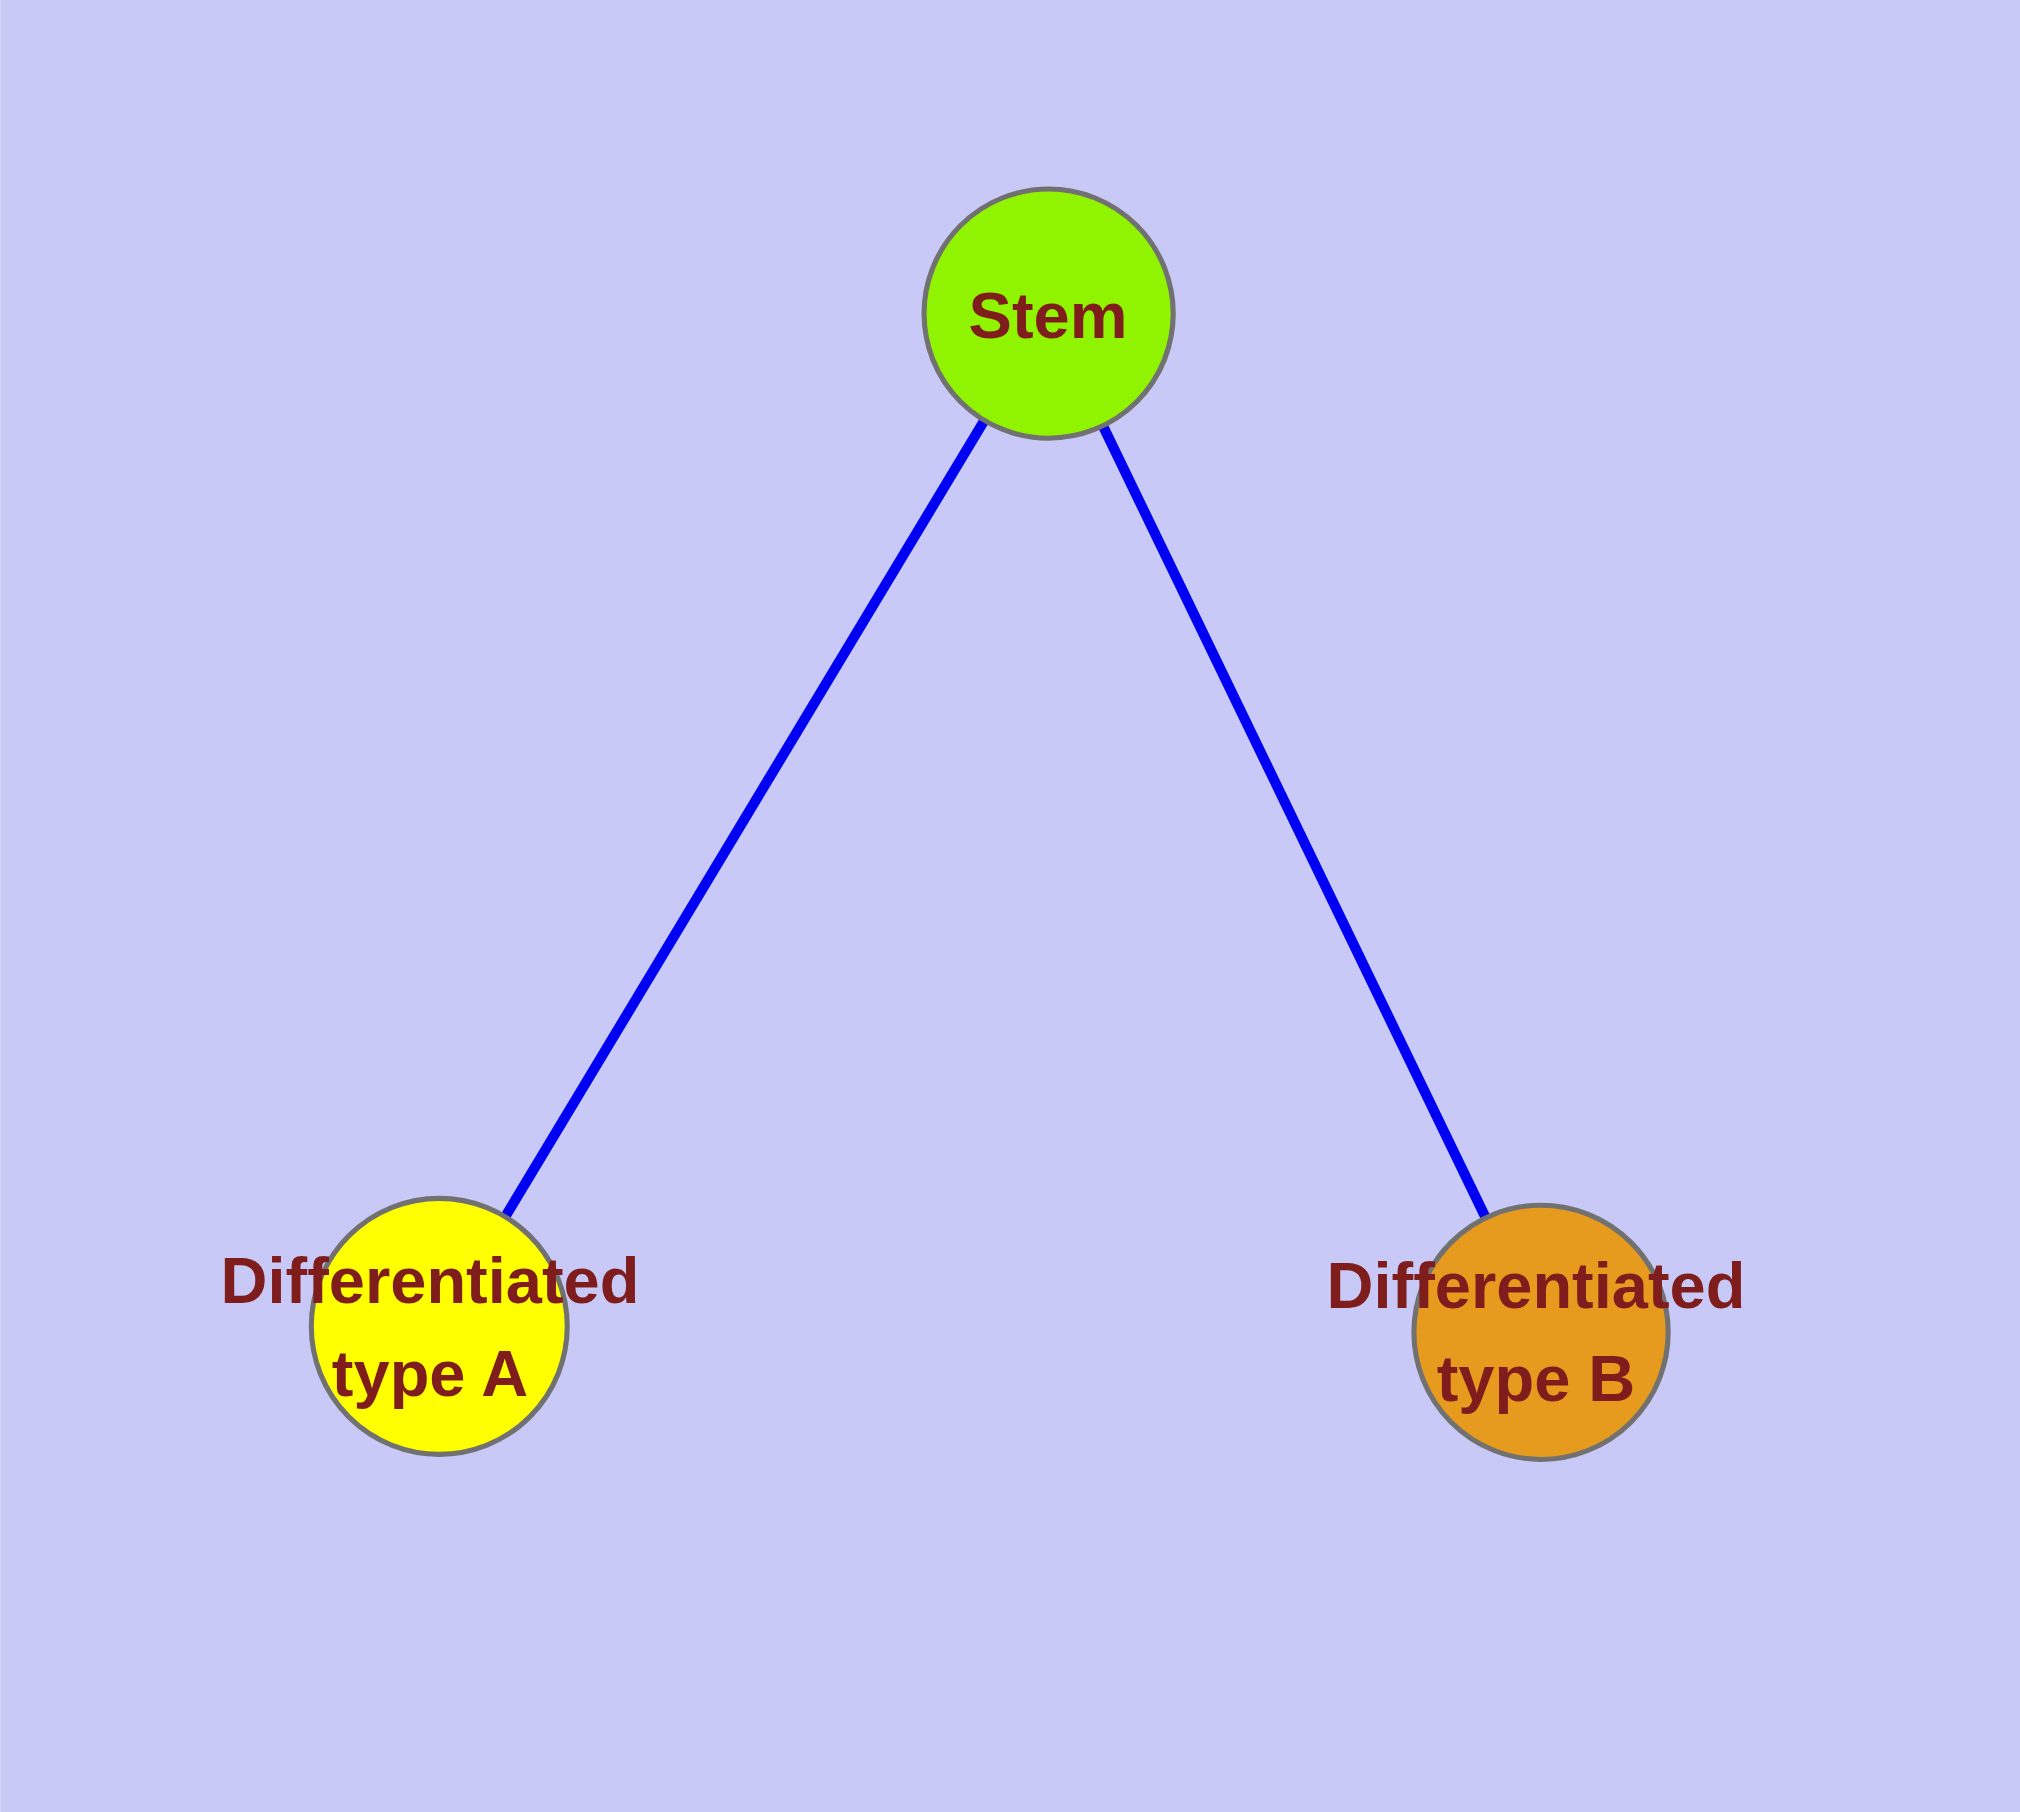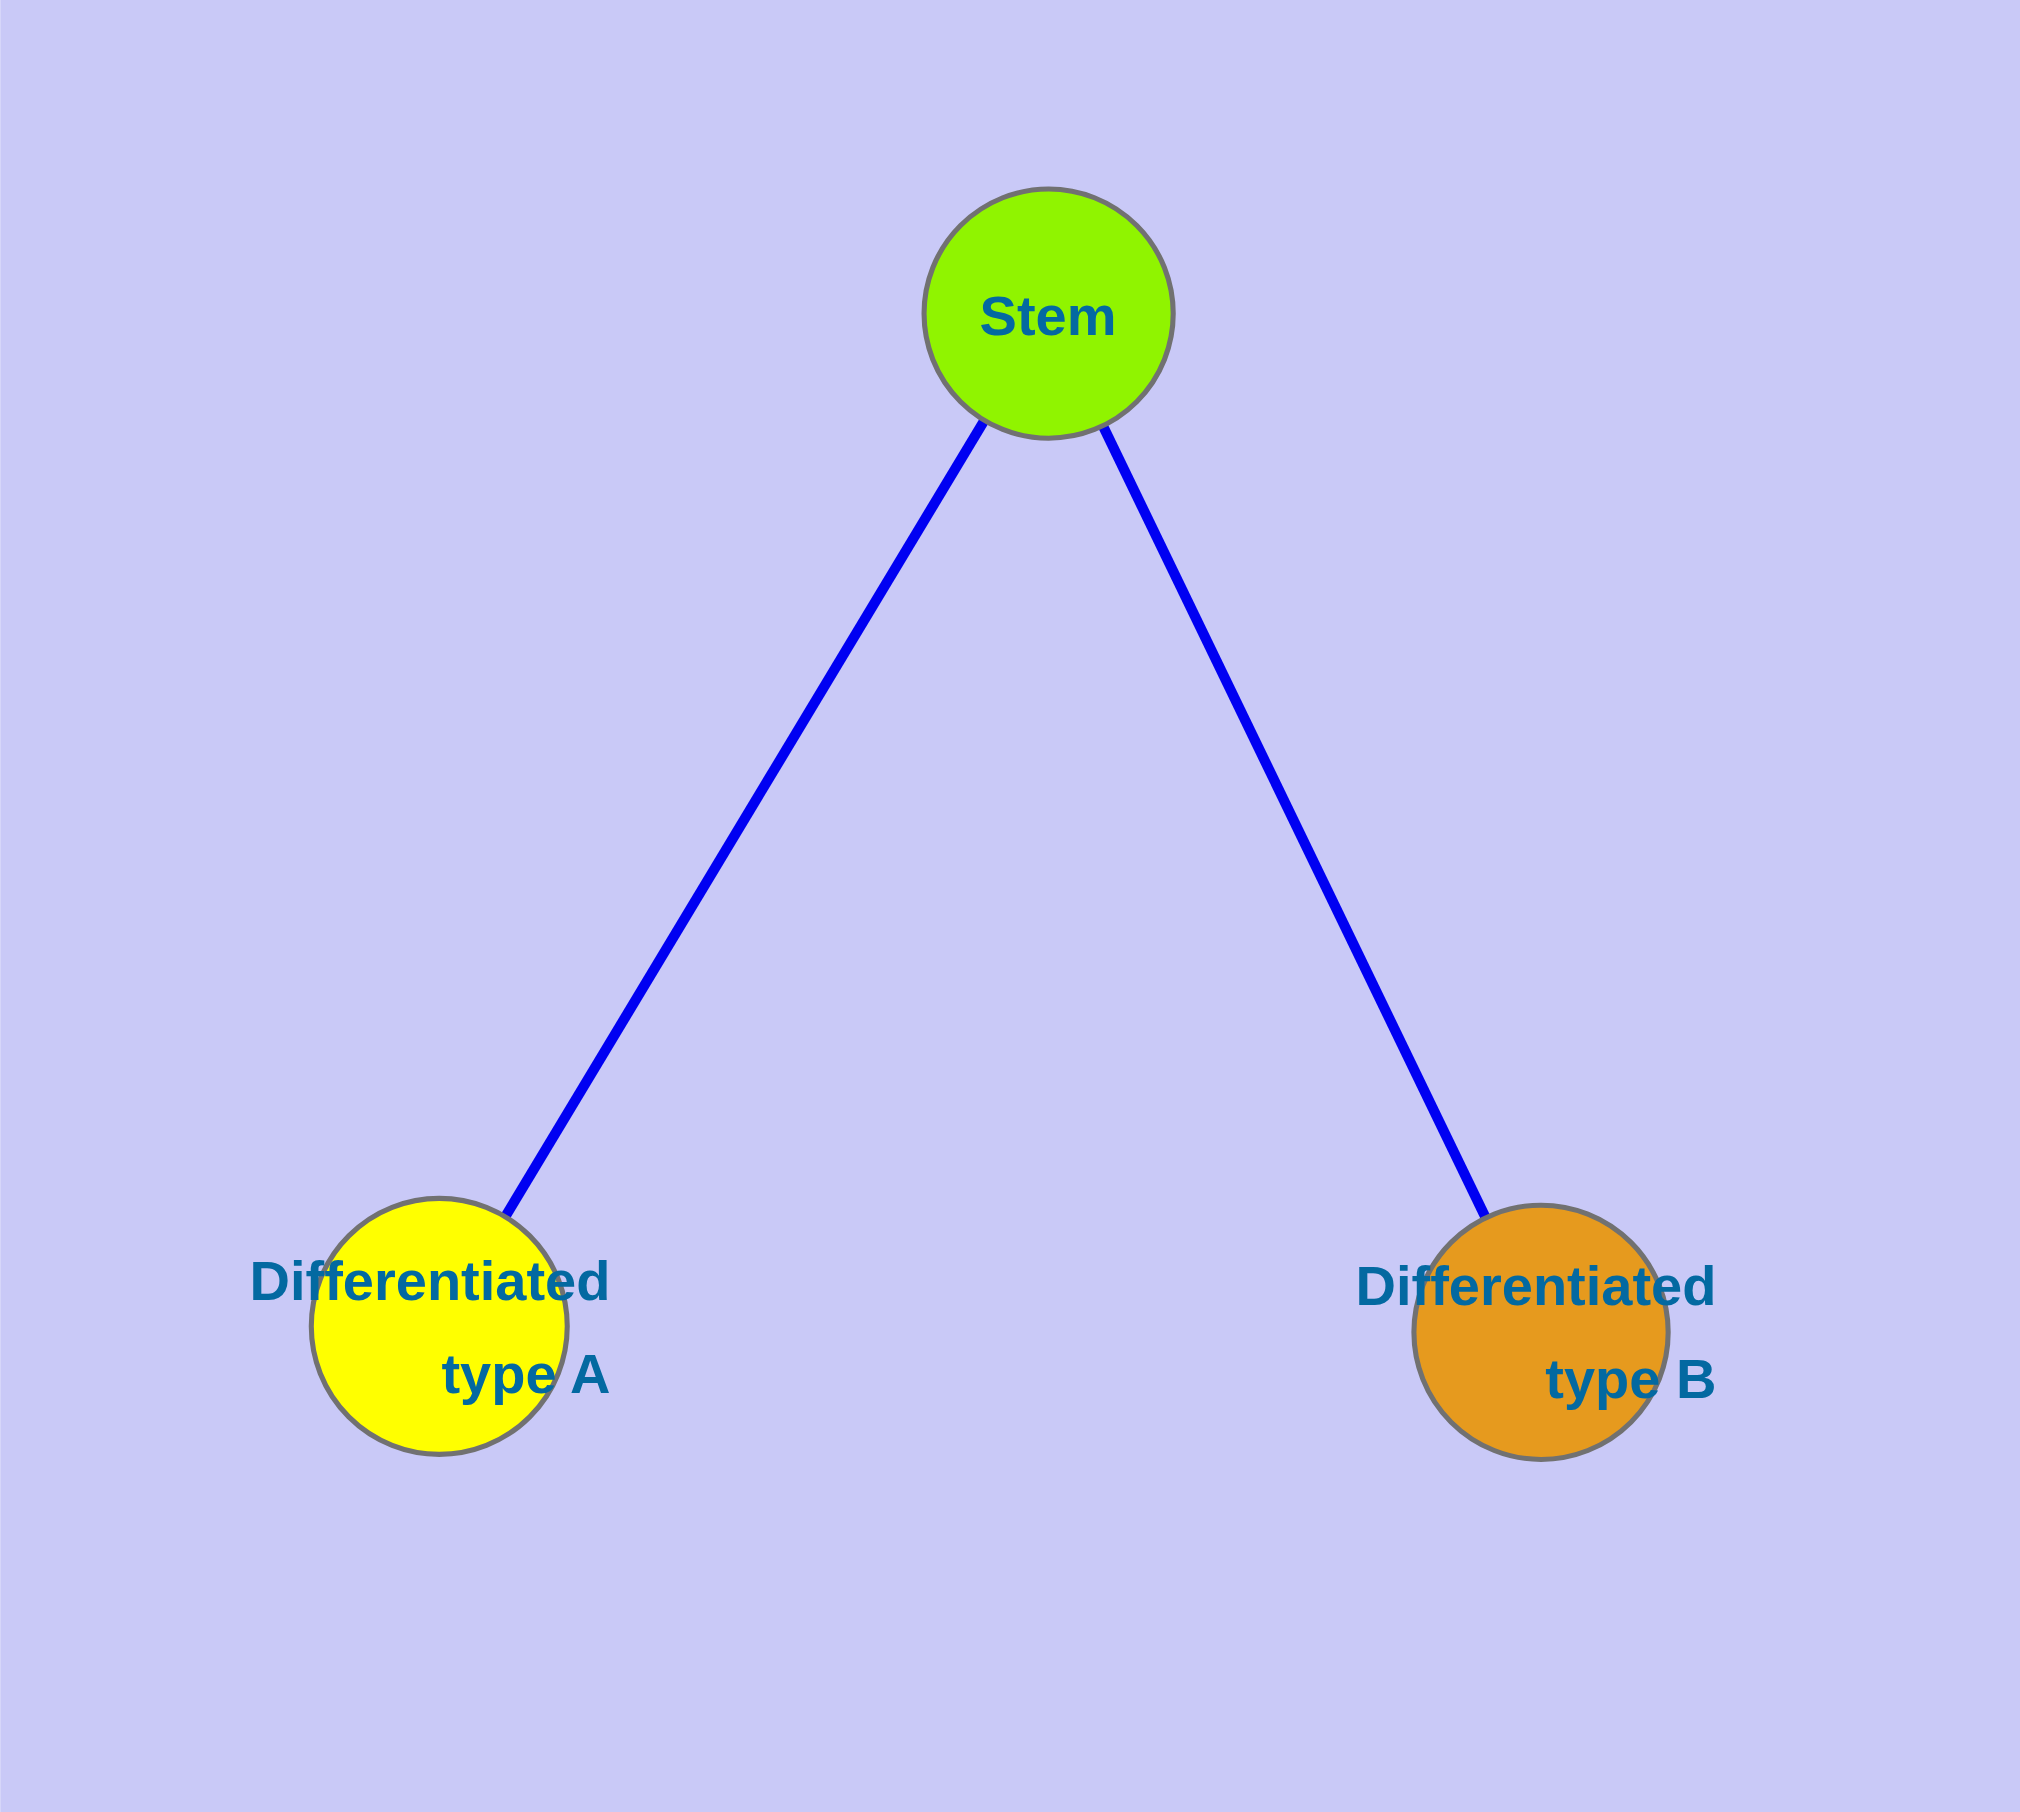--- a/index.html
+++ b/index.html
@@ -23,25 +23,25 @@
     stroke-width: 12px;
     fill: none;
   }
   .node-circle {
     stroke: #717171;
     stroke-width: 6px;
   }
   .node-label {
     position: absolute;
     transform: translate(-50%, -50%);
-    font-size: 56px;
+    font-size: 65px;
     line-height: 93px;
     font-weight: bold;
-    color: #0369a1;
-    text-align: right;
+    color: #7f1d1d;
+    text-align: center;
     white-space: pre-line;
   }
 </style>
 </head>
 <body>
 
 <div class="canvas">
 
   <svg width="2021" height="1812" viewBox="0 0 2384 2138">
     <rect x="0" y="0" width="2384" height="2138" fill="#C9C9F7"></rect>

